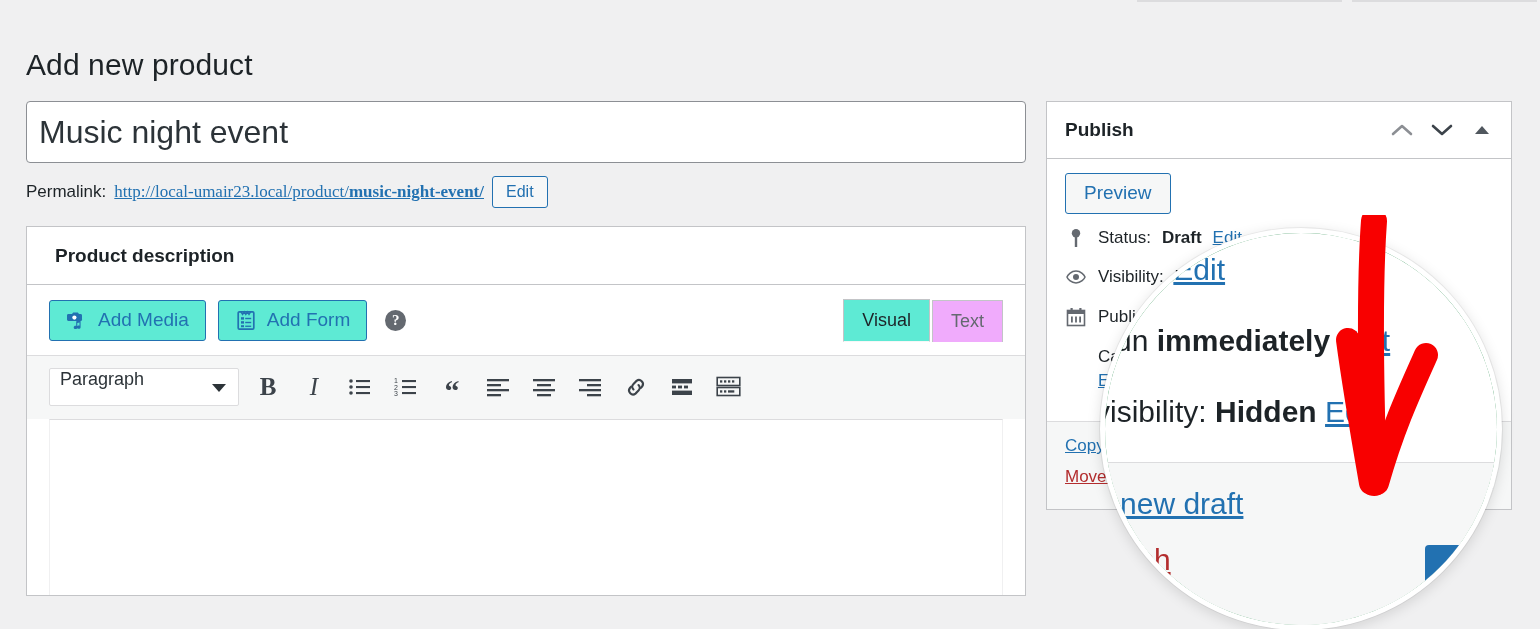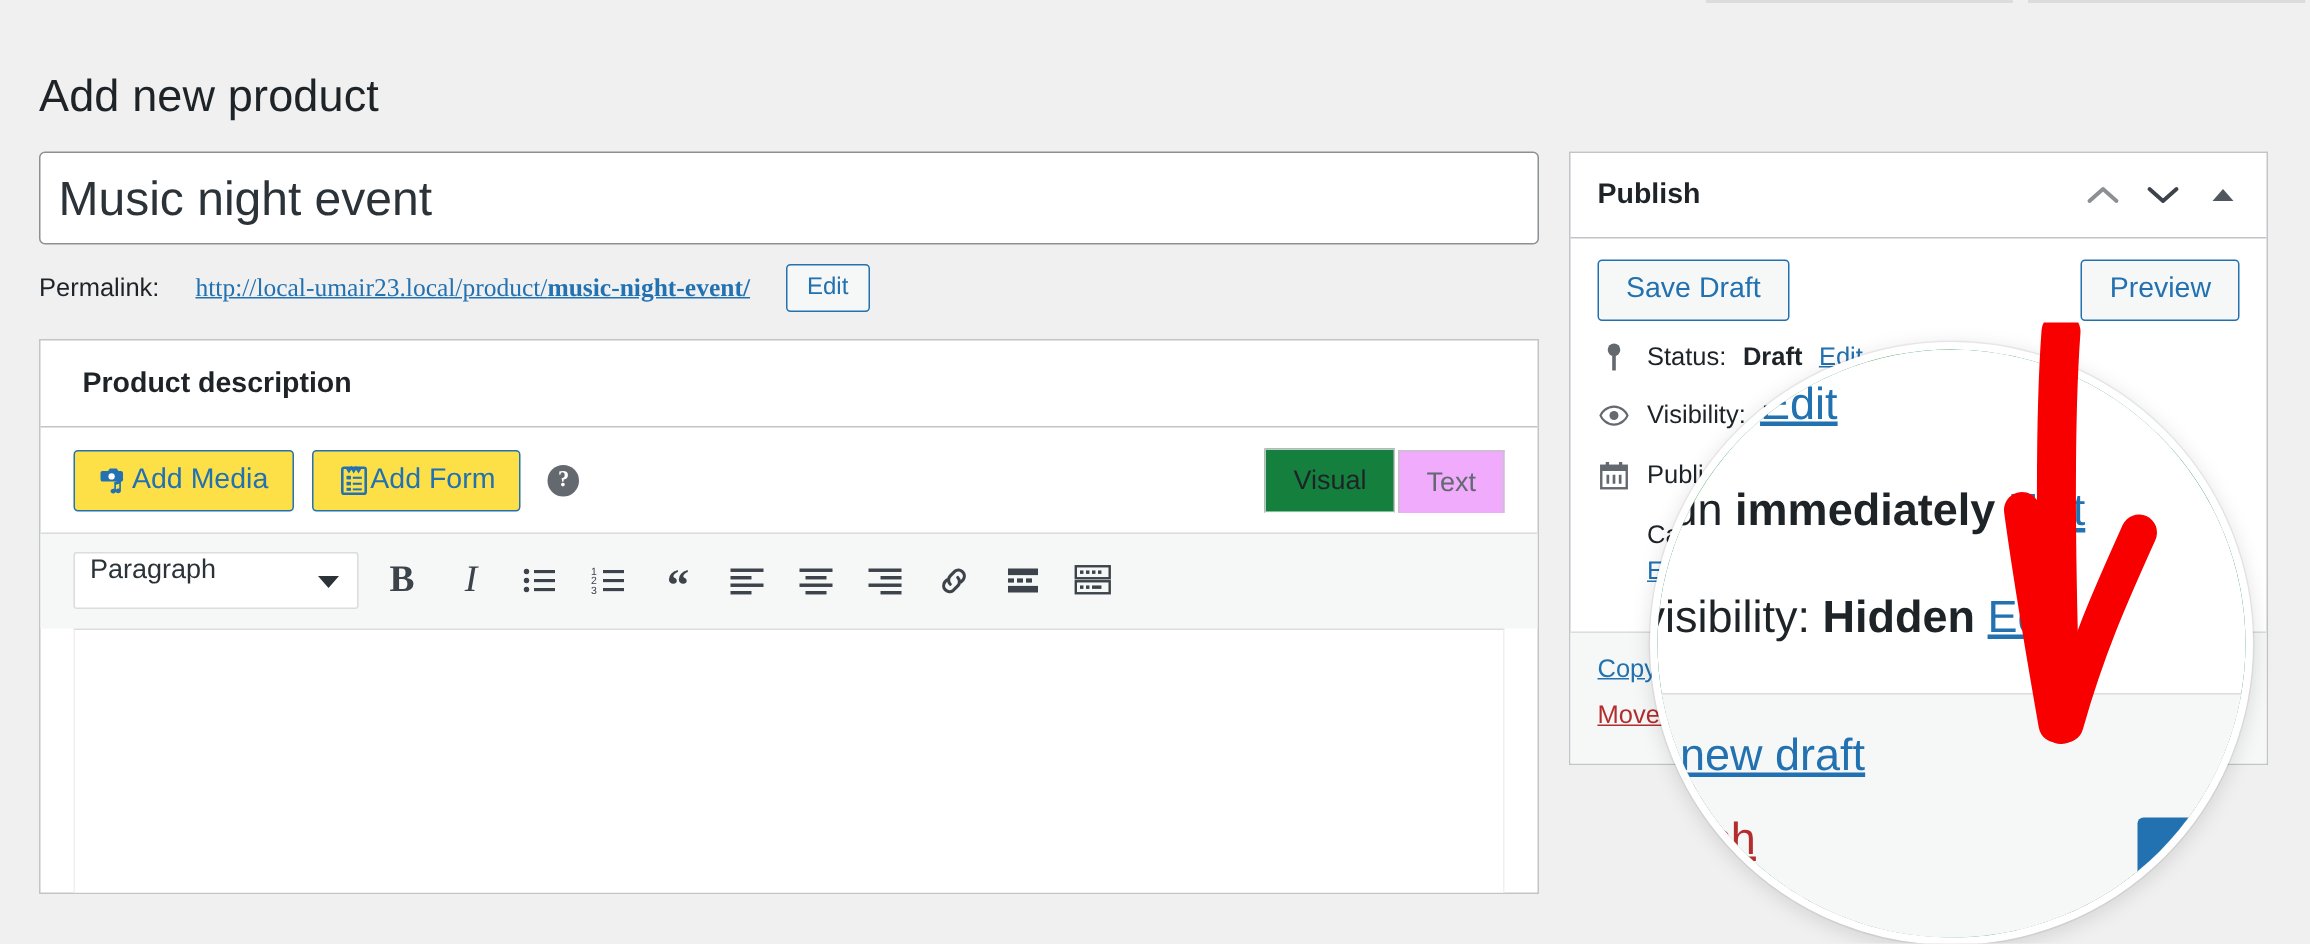--- a/index.html
+++ b/index.html
@@ -52,21 +52,21 @@
     font-size: 32px;
     color: #2c3338;
     padding: 0 12px;
     outline: none;
   }
 
   .permalink-row {
     margin-top: 12px;
     display: flex;
     align-items: center;
-    gap: 24px;
+    gap: 8px;
     height: 34px;
     font-size: 17px;
     color: #1d2327;
   }
   .permalink-label { white-space: nowrap; }
   .permalink-link {
     color: #2271b1;
     text-decoration: underline;
     white-space: nowrap;
     font-family: Liberation Serif, serif;
@@ -111,21 +111,22 @@
   .media-bar {
     display: flex;
     align-items: center;
     gap: 12px;
     padding: 15px 22px 0 22px;
     position: relative;
   }
   .wp-btn {
     display: inline-flex;
     align-items: center;
-    background: #fde047;
+    gap: 10px;
+    background: #5eead4;
     border: 1px solid #2271b1;
     border-radius: 3px;
     color: #2271b1;
     font-size: 19px;
     padding: 8px 16px;
     cursor: pointer;
     line-height: 1.2;
     font-family: "Liberation Sans", sans-serif;
   }
   .wp-btn svg { display:block; }
@@ -155,21 +156,21 @@
     font-size: 18px;
     padding: 10px 18px 9px 18px;
     border: 1px solid #c3c4c7;
     border-bottom: none;
     background: #f0abfc;
     color: #646970;
     cursor: pointer;
     line-height: 1.2;
   }
   .mode-tab.active {
-    background: #15803d;
+    background: #5eead4;
     color: #1d2327;
     border-bottom: 1px solid #f6f7f7;
     position: relative;
     z-index: 2;
   }
 
   .mce-toolbar {
     margin-top: 14px;
     border-top: 1px solid #dcdcde;
     background: #f6f7f7;
@@ -544,21 +545,20 @@
       <span class="chev">
         <svg width="18" height="12" viewBox="0 0 18 12" aria-hidden="true">
             <path d="M9 2l7 8H2z" fill="#50575e"></path>
           </svg>
       </span>
     </div>
   </div>
 
   <div class="sb-body">
     <div class="sb-actions">
-      <button class="sb-btn">Save Draft</button>
       <button class="sb-btn">Preview</button>
     </div>
 
     <div class="misc-row">
       <span class="ic">
         <svg width="16" height="20" viewBox="0 0 16 20" aria-hidden="true">
           <circle cx="8" cy="5.2" r="4.2" fill="#646970"></circle>
             <rect x="6.8" y="8" width="2.4" height="11" fill="#646970"></rect>
         </svg>
       </span>

